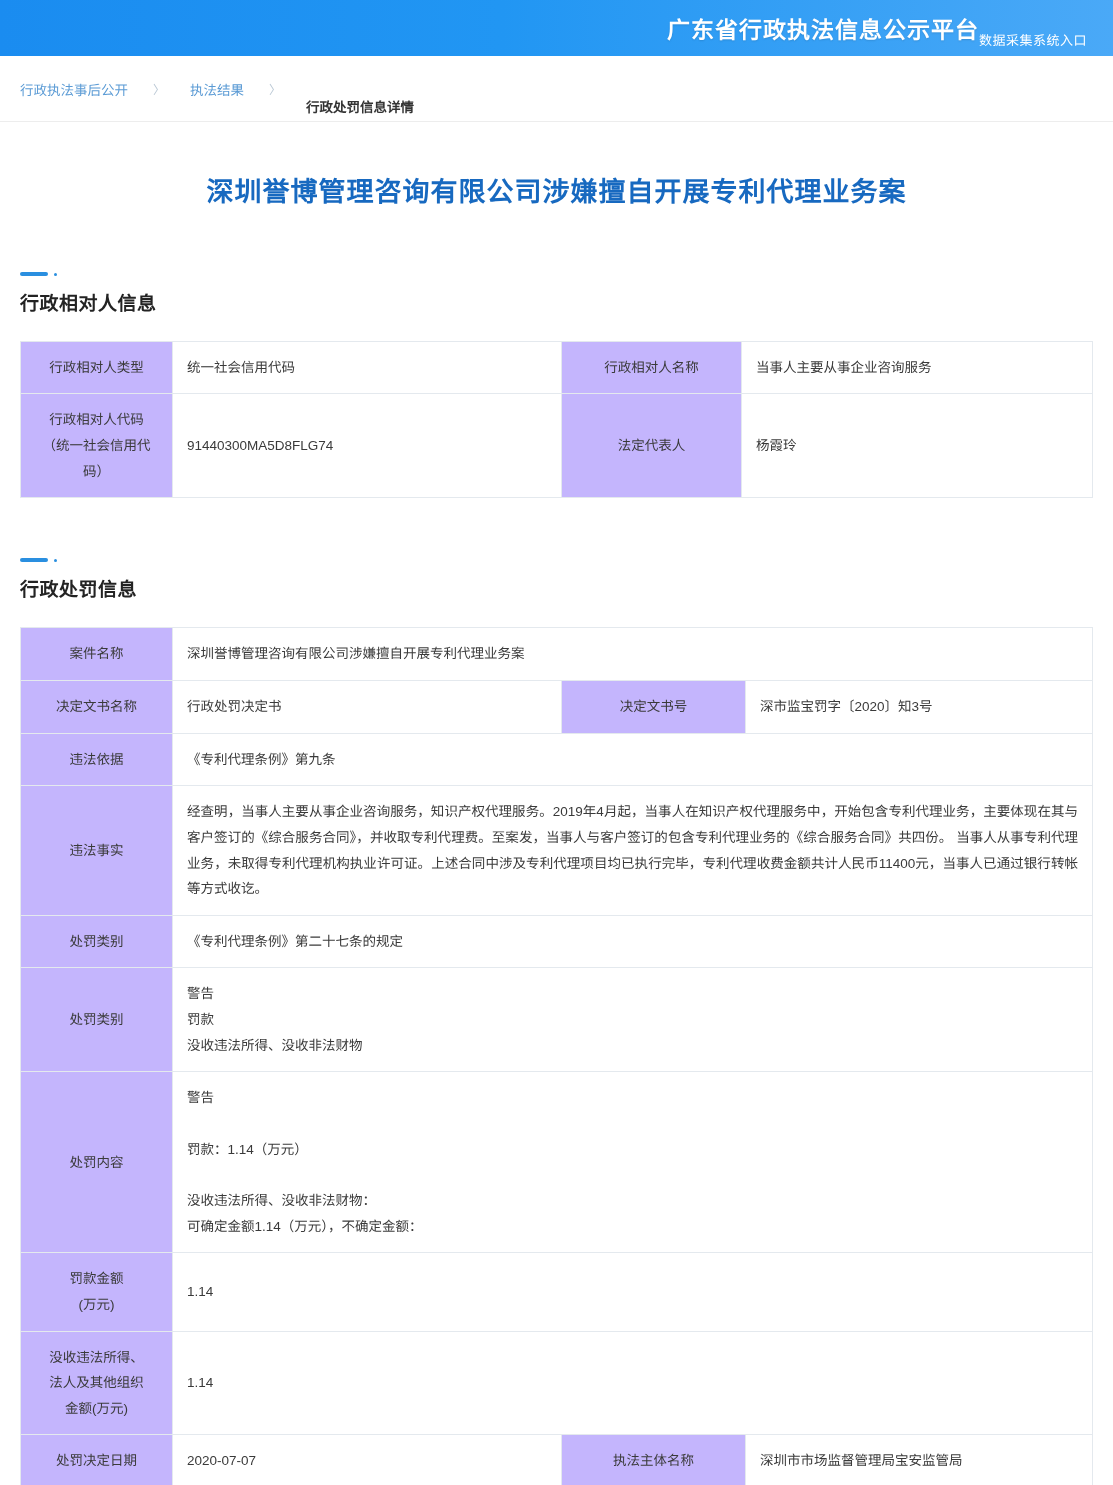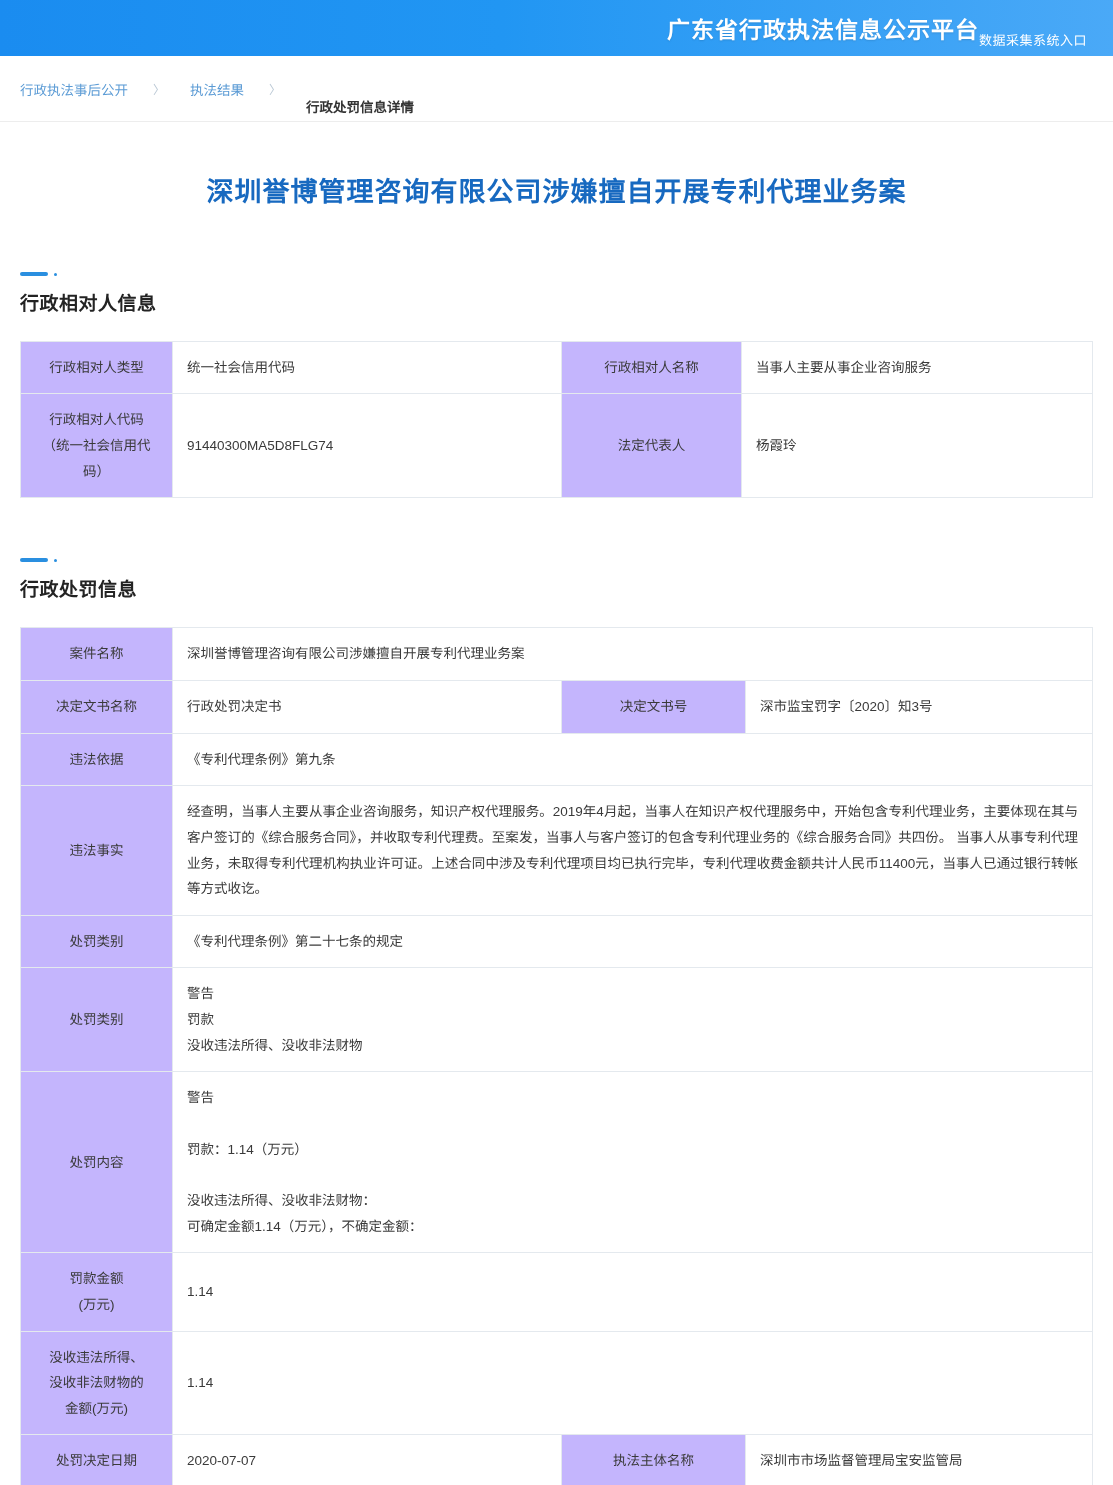--- a/index.html
+++ b/index.html
@@ -256,21 +256,21 @@
 没收违法所得、没收非法财物：
 可确定金额1.14（万元），不确定金额：</td>
         </tr>
         <tr>
           <td class="label value-block">罚款金额
 (万元)</td>
           <td class="value" colspan="3">1.14</td>
         </tr>
         <tr>
           <td class="label value-block">没收违法所得、
-没收非法财物的
+法人及其他组织
 金额(万元)</td>
           <td class="value" colspan="3">1.14</td>
         </tr>
         <tr>
           <td class="label">处罚决定日期</td>
           <td class="value">2020-07-07</td>
           <td class="label">执法主体名称</td>
           <td class="value">深圳市市场监督管理局宝安监管局</td>
         </tr>
 

